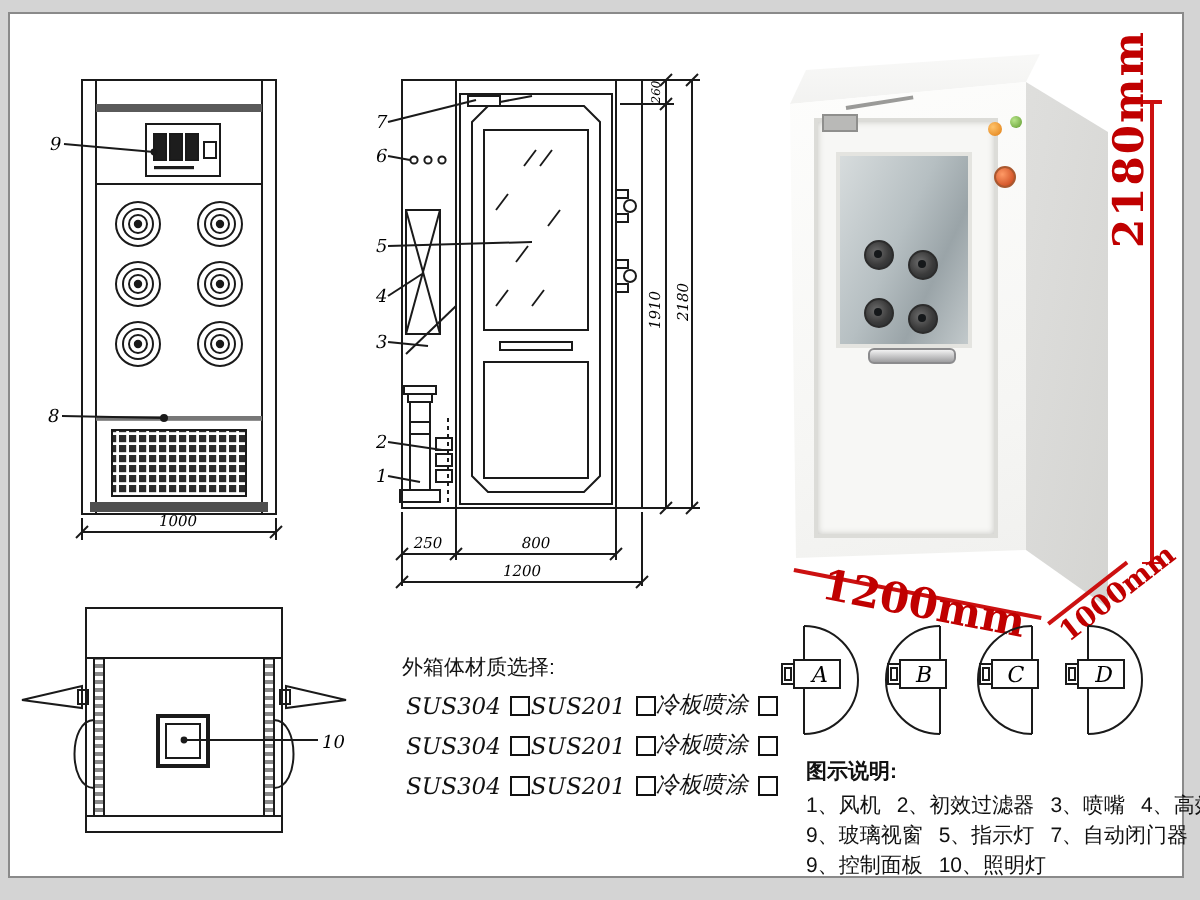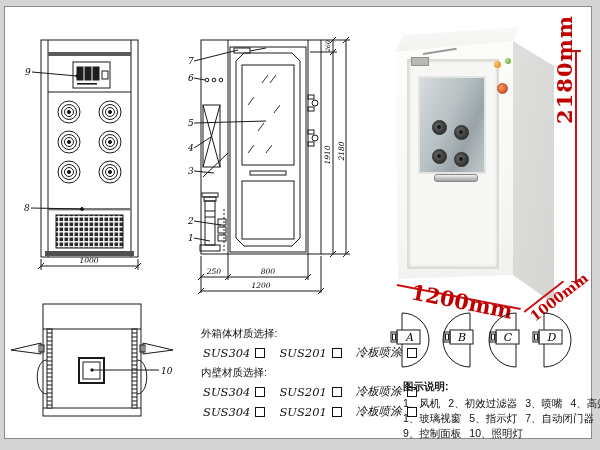--- a/index.html
+++ b/index.html
@@ -94,21 +94,21 @@
     transform:rotate(-38deg); transform-origin:left center;
   }
   #dim-depth-text{
     left:136px;top:272px;width:74px;text-align:center;font-size:14px;
     transform:rotate(-38deg);
   }
 
   
   #materials{left:196px; top:314px; width:182px;}
   .mat-title{font-weight:normal; font-size:10.5px; margin:6px 0 4px 0;}
-  .mat-row{display:flex; align-items:center; gap:14px; margin:3px 0 5px 2px;}
+  .mat-row{display:flex; align-items:center; gap:0; margin:3px 0 5px 2px;}
   .mat-opt{display:flex; align-items:center; white-space:nowrap;}
   .mat-opt .sus{font-family:"DejaVu Serif","Liberation Serif",serif; font-style:italic; font-size:11.5px;}
   .cbx{display:inline-block; width:8px; height:8px; border:1.5px solid #111; margin-left:5px;}
 
   
   #door-options{left:382px; top:304px; width:200px; height:66px;}
   .swing{position:absolute; top:0; width:40px; height:58px;}
   .swing text{font-size:11px; font-style:italic;}
 
   
@@ -366,21 +366,20 @@
         </span>
       <span class="mat-opt">
           <span class="sus">SUS201</span>
           <span class="cbx"></span>
         </span>
       <span class="mat-opt">
           <span class="sus">冷板喷涂</span>
           <span class="cbx"></span>
         </span>
     </div>
-    <div class="mat-title">内壁材质选择:</div>
     <div class="mat-row">
       <span class="mat-opt">
           <span class="sus">SUS304</span>
           <span class="cbx"></span>
         </span>
       <span class="mat-opt">
           <span class="sus">SUS201</span>
           <span class="cbx"></span>
         </span>
       <span class="mat-opt">
@@ -449,21 +448,21 @@
 
   <div class="abs" id="legend">
     <div class="lg-title">图示说明:</div>
     <div class="lg-row">
       <span>1、风机</span>
       <span>2、初效过滤器</span>
       <span>3、喷嘴</span>
       <span>4、高效过滤器</span>
     </div>
     <div class="lg-row">
-      <span>1、玻璃视窗</span>
+      <span>9、玻璃视窗</span>
       <span>5、指示灯</span>
       <span>7、自动闭门器</span>
       <span>8、红外线感应器</span>
     </div>
     <div class="lg-row">
       <span>9、控制面板</span>
       <span>10、照明灯</span>
     </div>
   </div>
 

